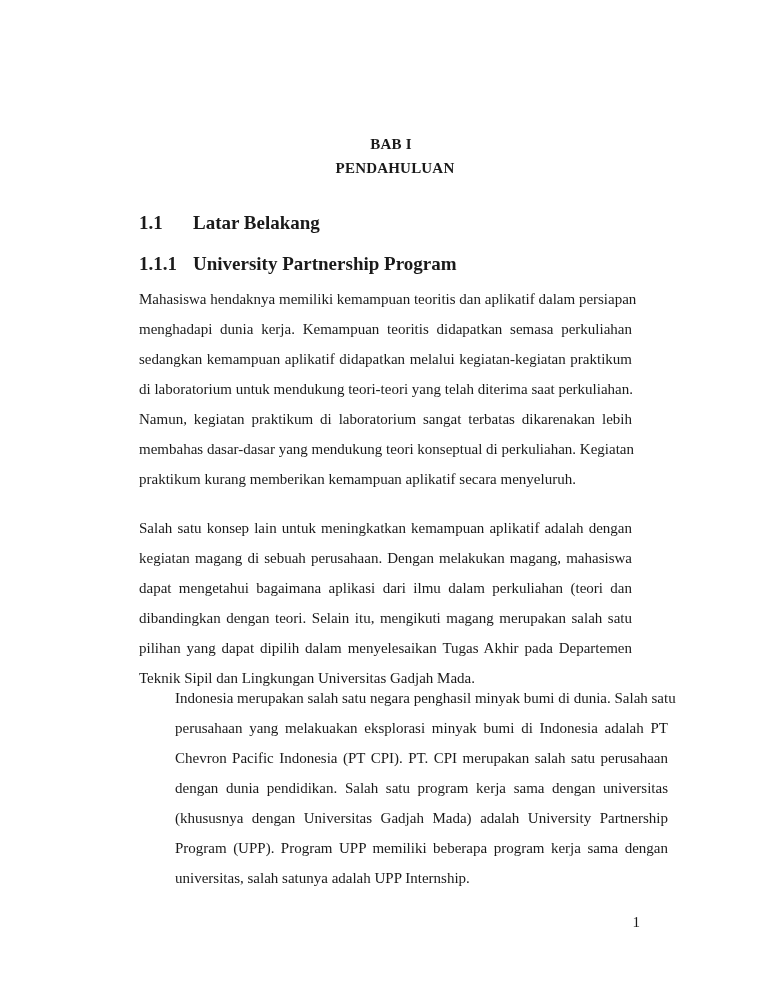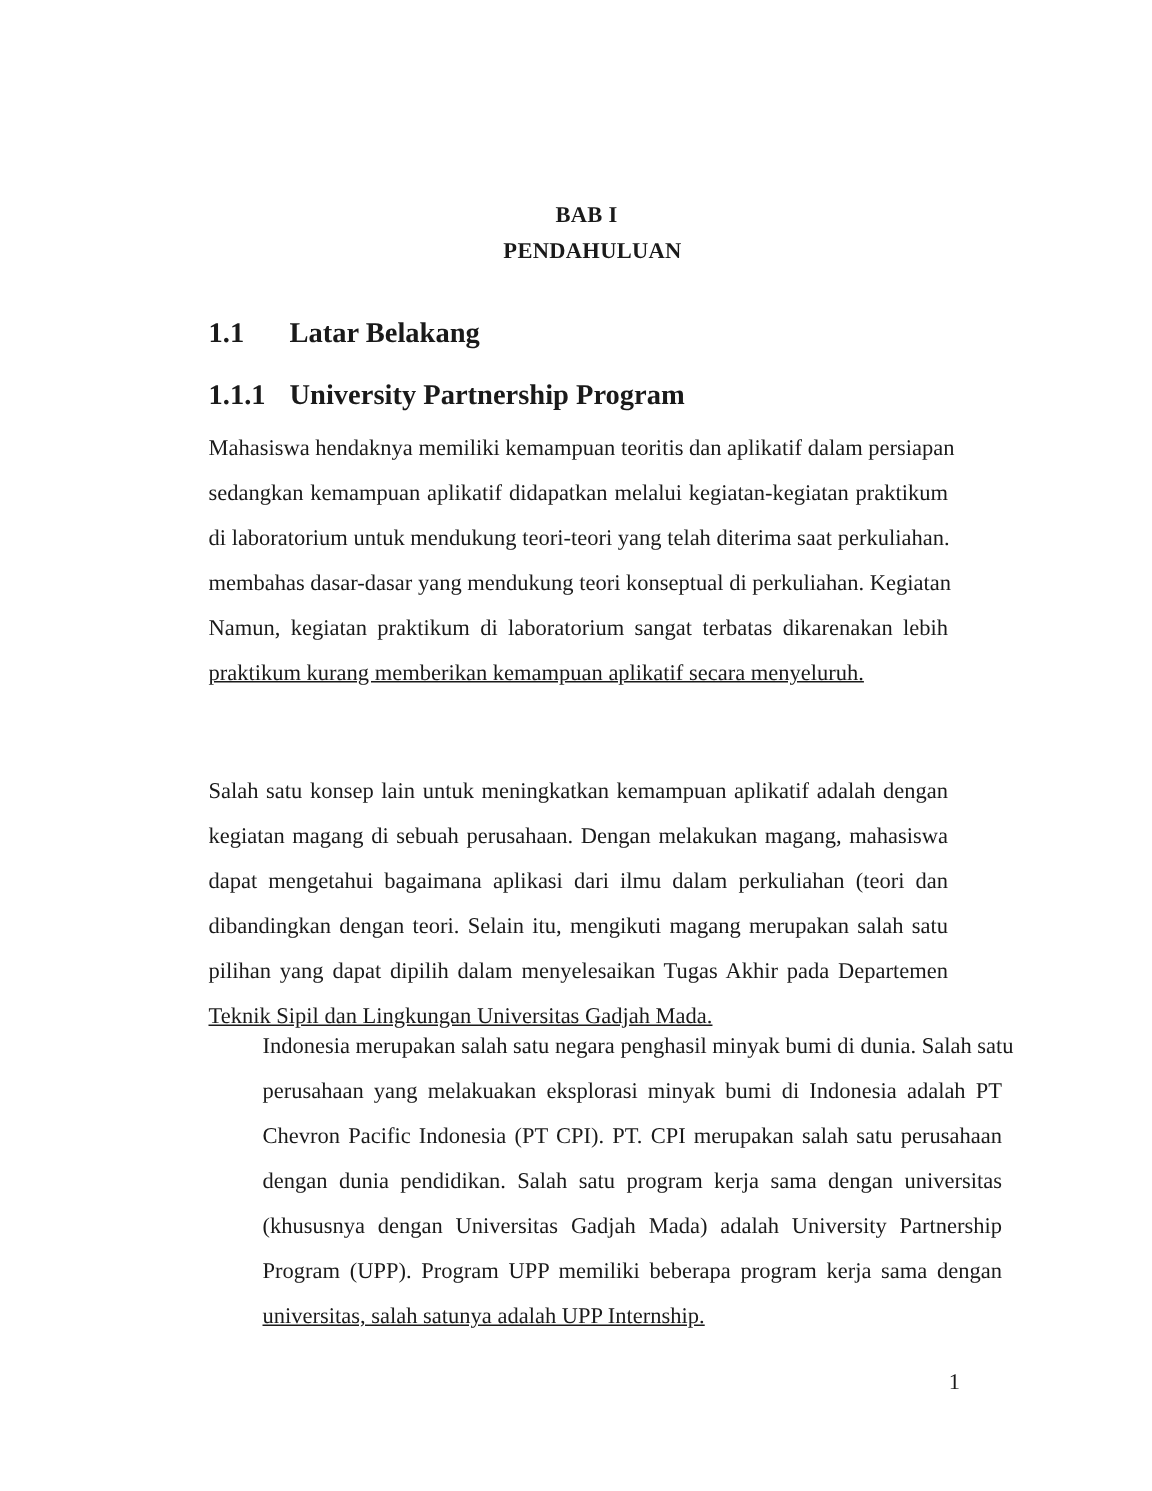--- a/index.html
+++ b/index.html
@@ -63,21 +63,20 @@
     .line {
       height: 30px;
       line-height: 30px;
       white-space: nowrap;
       text-align: justify;
       text-align-last: justify;
       overflow: visible;
     }
     .line.last {
       text-align-last: left;
-      text-decoration: underline;
     }
     .p1 { top: 284px; }
     .p2 { top: 513px; }
     .p3 { top: 683px; margin-left: 36px; }
 
     .page-number {
       position: absolute;
       left: 620px;
       top: 914px;
       width: 20px;
@@ -98,24 +97,25 @@
     <span class="title">Latar Belakang</span>
   </div>
 
   <div class="heading h-1-1-1">
     <span class="num">1.1.1</span>
     <span class="title">University Partnership Program</span>
   </div>
 
   <div class="paragraph p1">
     <div class="line">Mahasiswa hendaknya memiliki kemampuan teoritis dan aplikatif dalam persiapan</div>
+    <div class="line">menghadapi dunia kerja. Kemampuan teoritis didapatkan semasa perkuliahan</div>
     <div class="line">sedangkan kemampuan aplikatif didapatkan melalui kegiatan-kegiatan praktikum</div>
     <div class="line">di laboratorium untuk mendukung teori-teori yang telah diterima saat perkuliahan.</div>
+    <div class="line">Namun, kegiatan praktikum di laboratorium sangat terbatas dikarenakan lebih</div>
     <div class="line">membahas dasar-dasar yang mendukung teori konseptual di perkuliahan. Kegiatan</div>
-    <div class="line">Namun, kegiatan praktikum di laboratorium sangat terbatas dikarenakan lebih</div>
     <div class="line last">praktikum kurang memberikan kemampuan aplikatif secara menyeluruh.</div>
   </div>
 
   <div class="paragraph p2">
     <div class="line">Salah satu konsep lain untuk meningkatkan kemampuan aplikatif adalah dengan</div>
     <div class="line">kegiatan magang di sebuah perusahaan. Dengan melakukan magang, mahasiswa</div>
     <div class="line">dapat mengetahui bagaimana aplikasi dari ilmu dalam perkuliahan (teori dan</div>
     <div class="line">dibandingkan dengan teori. Selain itu, mengikuti magang merupakan salah satu</div>
     <div class="line">pilihan yang dapat dipilih dalam menyelesaikan Tugas Akhir pada Departemen</div>
     <div class="line last">Teknik Sipil dan Lingkungan Universitas Gadjah Mada.</div>

